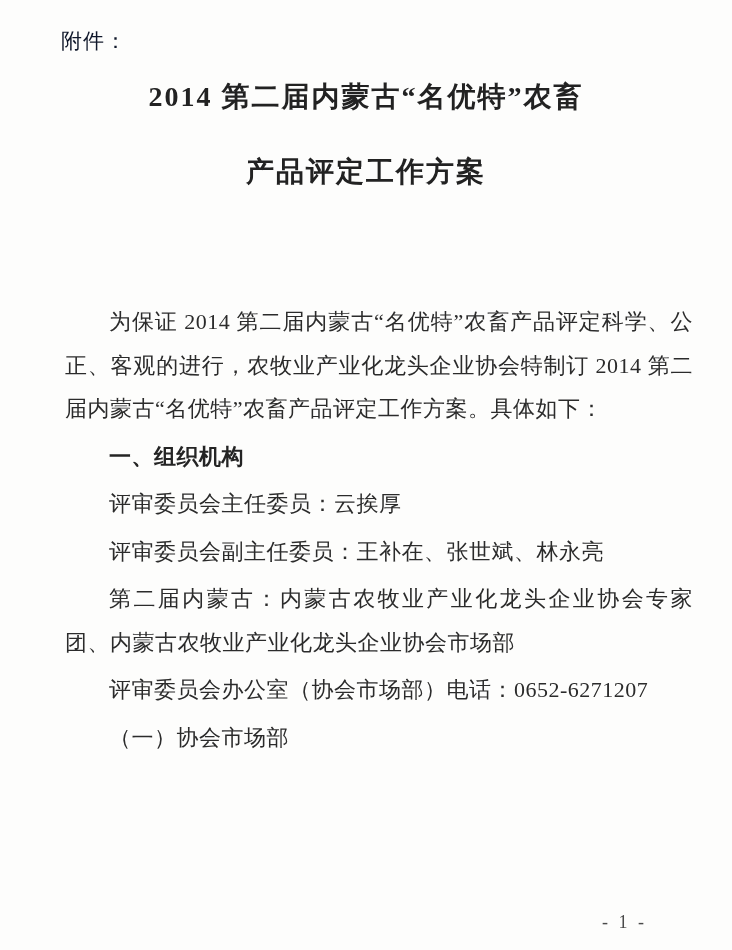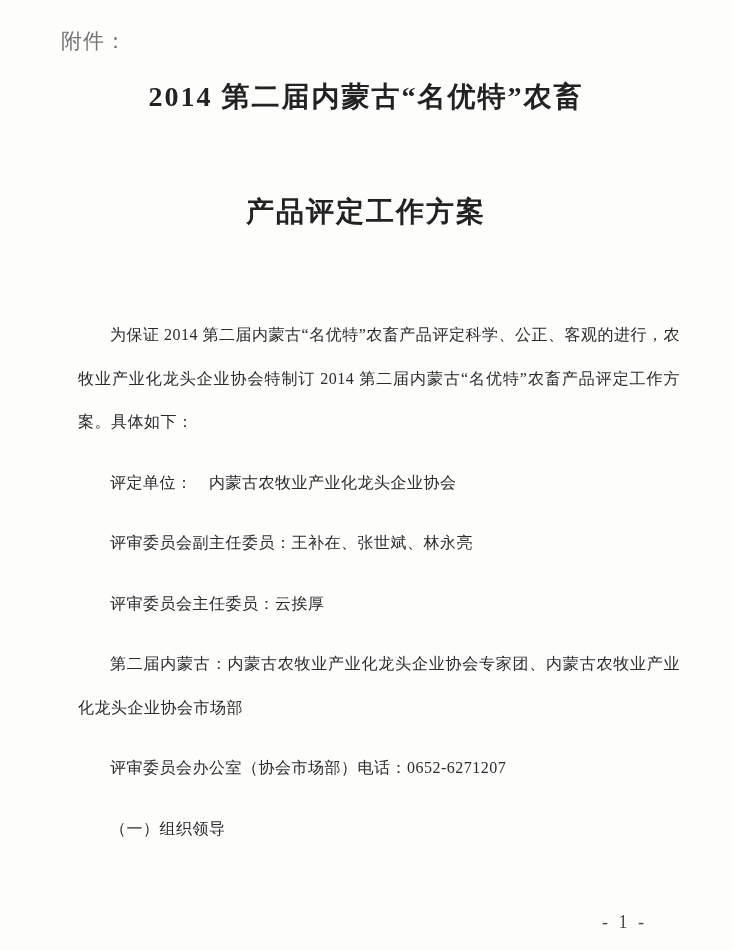--- a/index.html
+++ b/index.html
@@ -16,44 +16,44 @@
     font-family: "Liberation Serif", "DejaVu Serif", serif;
     color: #262626;
   }
   .attachment {
     position: absolute;
     left: 61px;
     top: 27px;
     font-family: "Liberation Sans", "DejaVu Sans", sans-serif;
     font-size: 21px;
     letter-spacing: 1px;
-    color: #737373;
+    color: #0f172a;
   }
   .title-line {
     position: absolute;
     left: 0;
     width: 100%;
     text-align: center;
     font-weight: bold;
     font-size: 28px;
     letter-spacing: 2px;
     color: #222222;
     font-family: "Liberation Serif", "DejaVu Serif", serif;
   }
   .title-line.line1 { top: 78px; }
-  .title-line.line2 { top: 153px; margin-top: 40px; }
+  .title-line.line2 { top: 153px; }
   .content {
     position: absolute;
     left: 61px;
     top: 296px;
     width: 636px;
   }
   .content p {
-    margin: 17px;
-    font-size: 16px;
+    margin: 4px;
+    font-size: 22px;
     line-height: 43.5px;
     letter-spacing: 0.5px;
     text-indent: 2em;
     text-align: justify;
     color: #2b2b2b;
   }
   .content p.heading {
     font-family: "Liberation Sans", "DejaVu Sans", sans-serif;
     font-weight: bold;
     text-align: left;
@@ -75,23 +75,23 @@
 <div class="page">
 
   <div class="attachment">附件：</div>
 
   <div class="title-line line1">2014 第二届内蒙古“名优特”农畜</div>
 
   <div class="title-line line2">产品评定工作方案</div>
 
   <div class="content">
     <p class="body">为保证 2014 第二届内蒙古“名优特”农畜产品评定科学、公正、客观的进行，农牧业产业化龙头企业协会特制订 2014 第二届内蒙古“名优特”农畜产品评定工作方案。具体如下：</p>
-    <p class="body">评定单位：　内蒙古农牧业产业化龙头企业协会</p>
+    <p class="heading">一、组织机构</p>
+    <p class="body">评审委员会主任委员：云挨厚</p>
     <p class="body">评审委员会副主任委员：王补在、张世斌、林永亮</p>
-    <p class="body">评审委员会主任委员：云挨厚</p>
     <p class="body">第二届内蒙古：内蒙古农牧业产业化龙头企业协会专家团、内蒙古农牧业产业化龙头企业协会市场部</p>
     <p class="body">评审委员会办公室（协会市场部）电话：0652-6271207</p>
-    <p class="body">（一）组织领导</p>
+    <p class="body">（一）协会市场部</p>
   </div>
 
   <div class="page-number">- 1 -</div>
 
 </div>
 
 </body></html>

